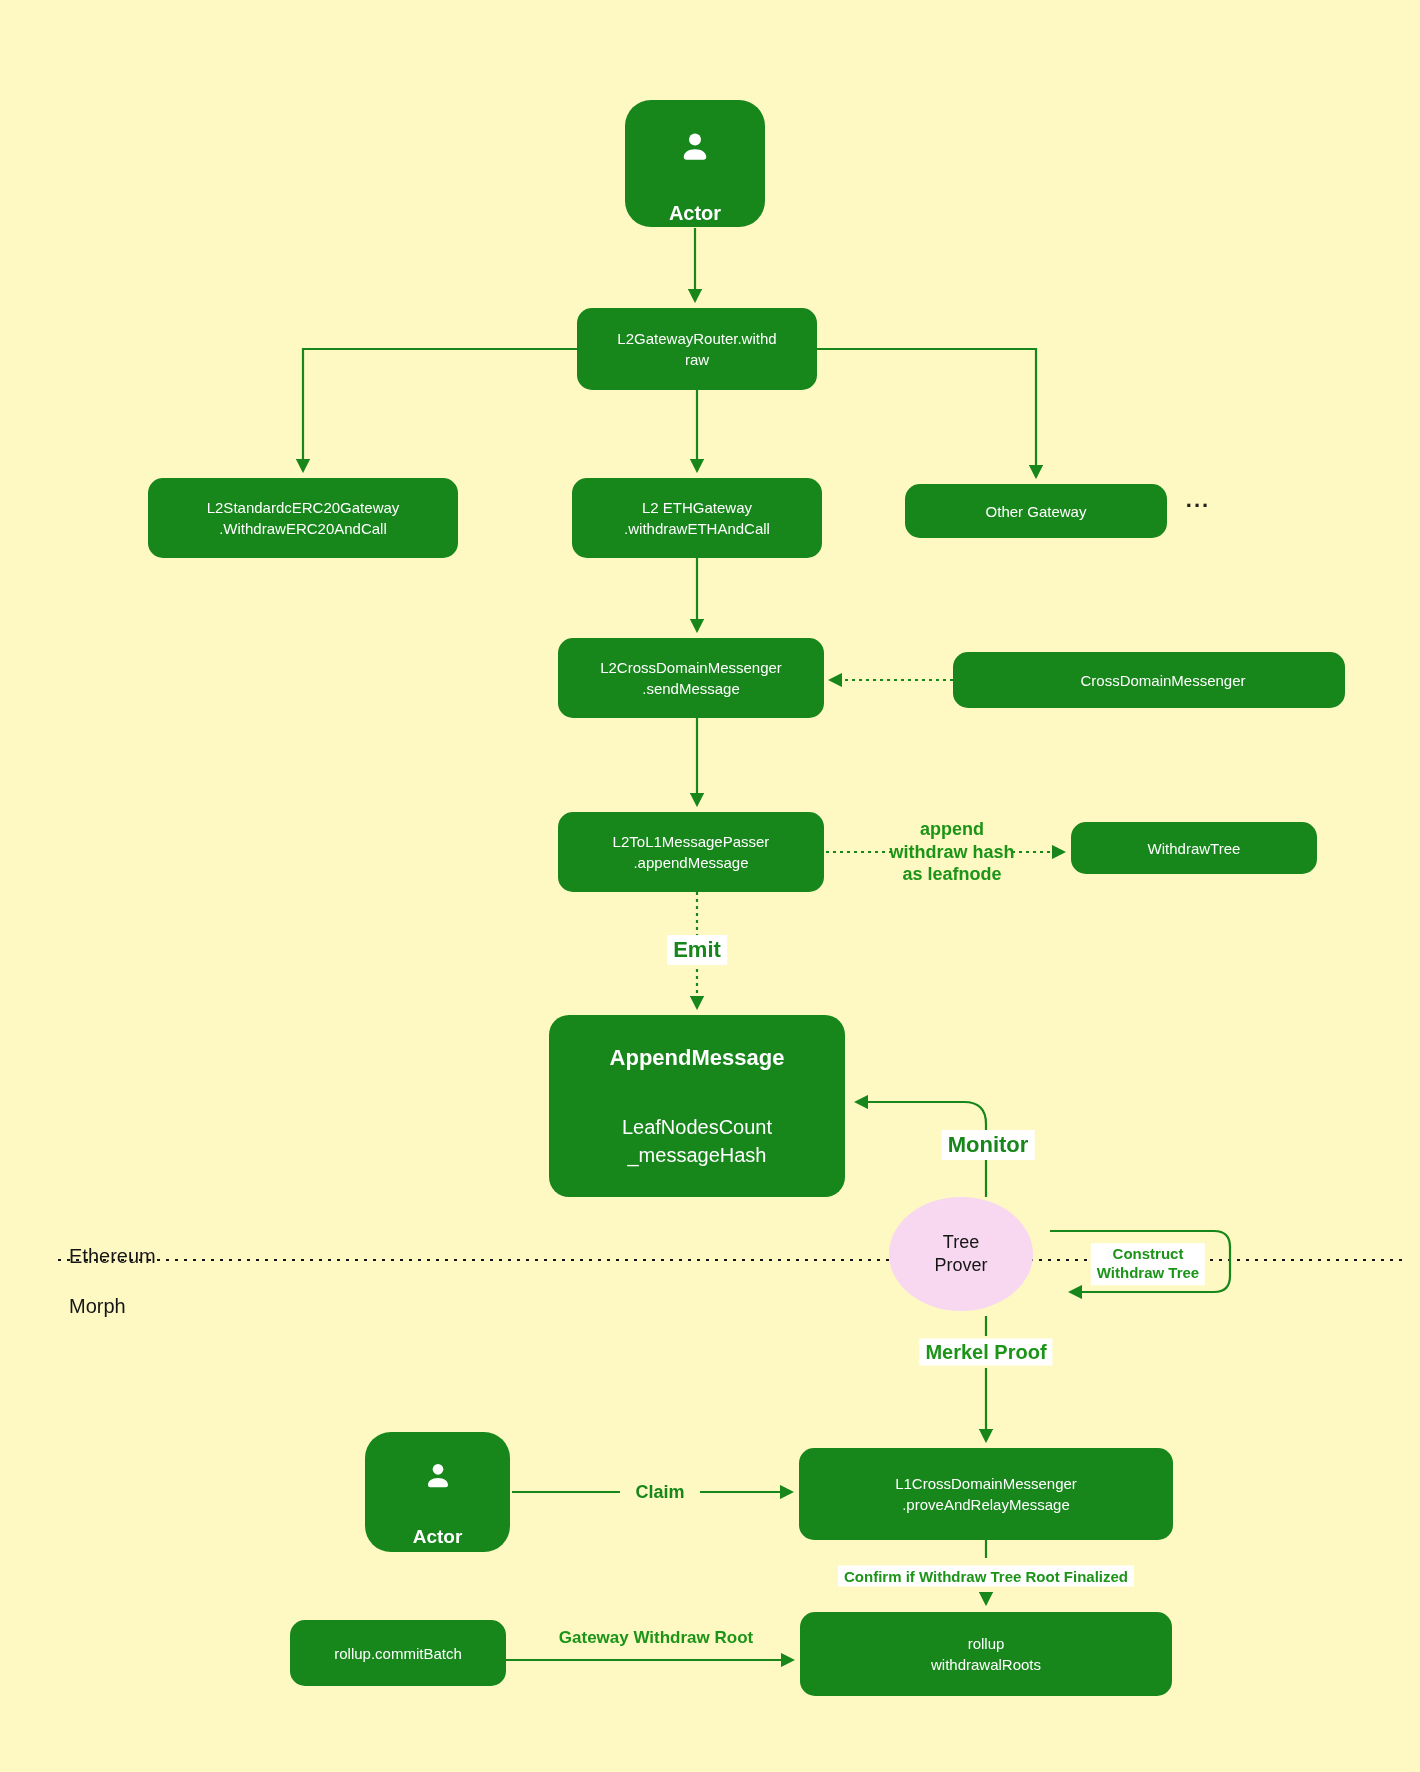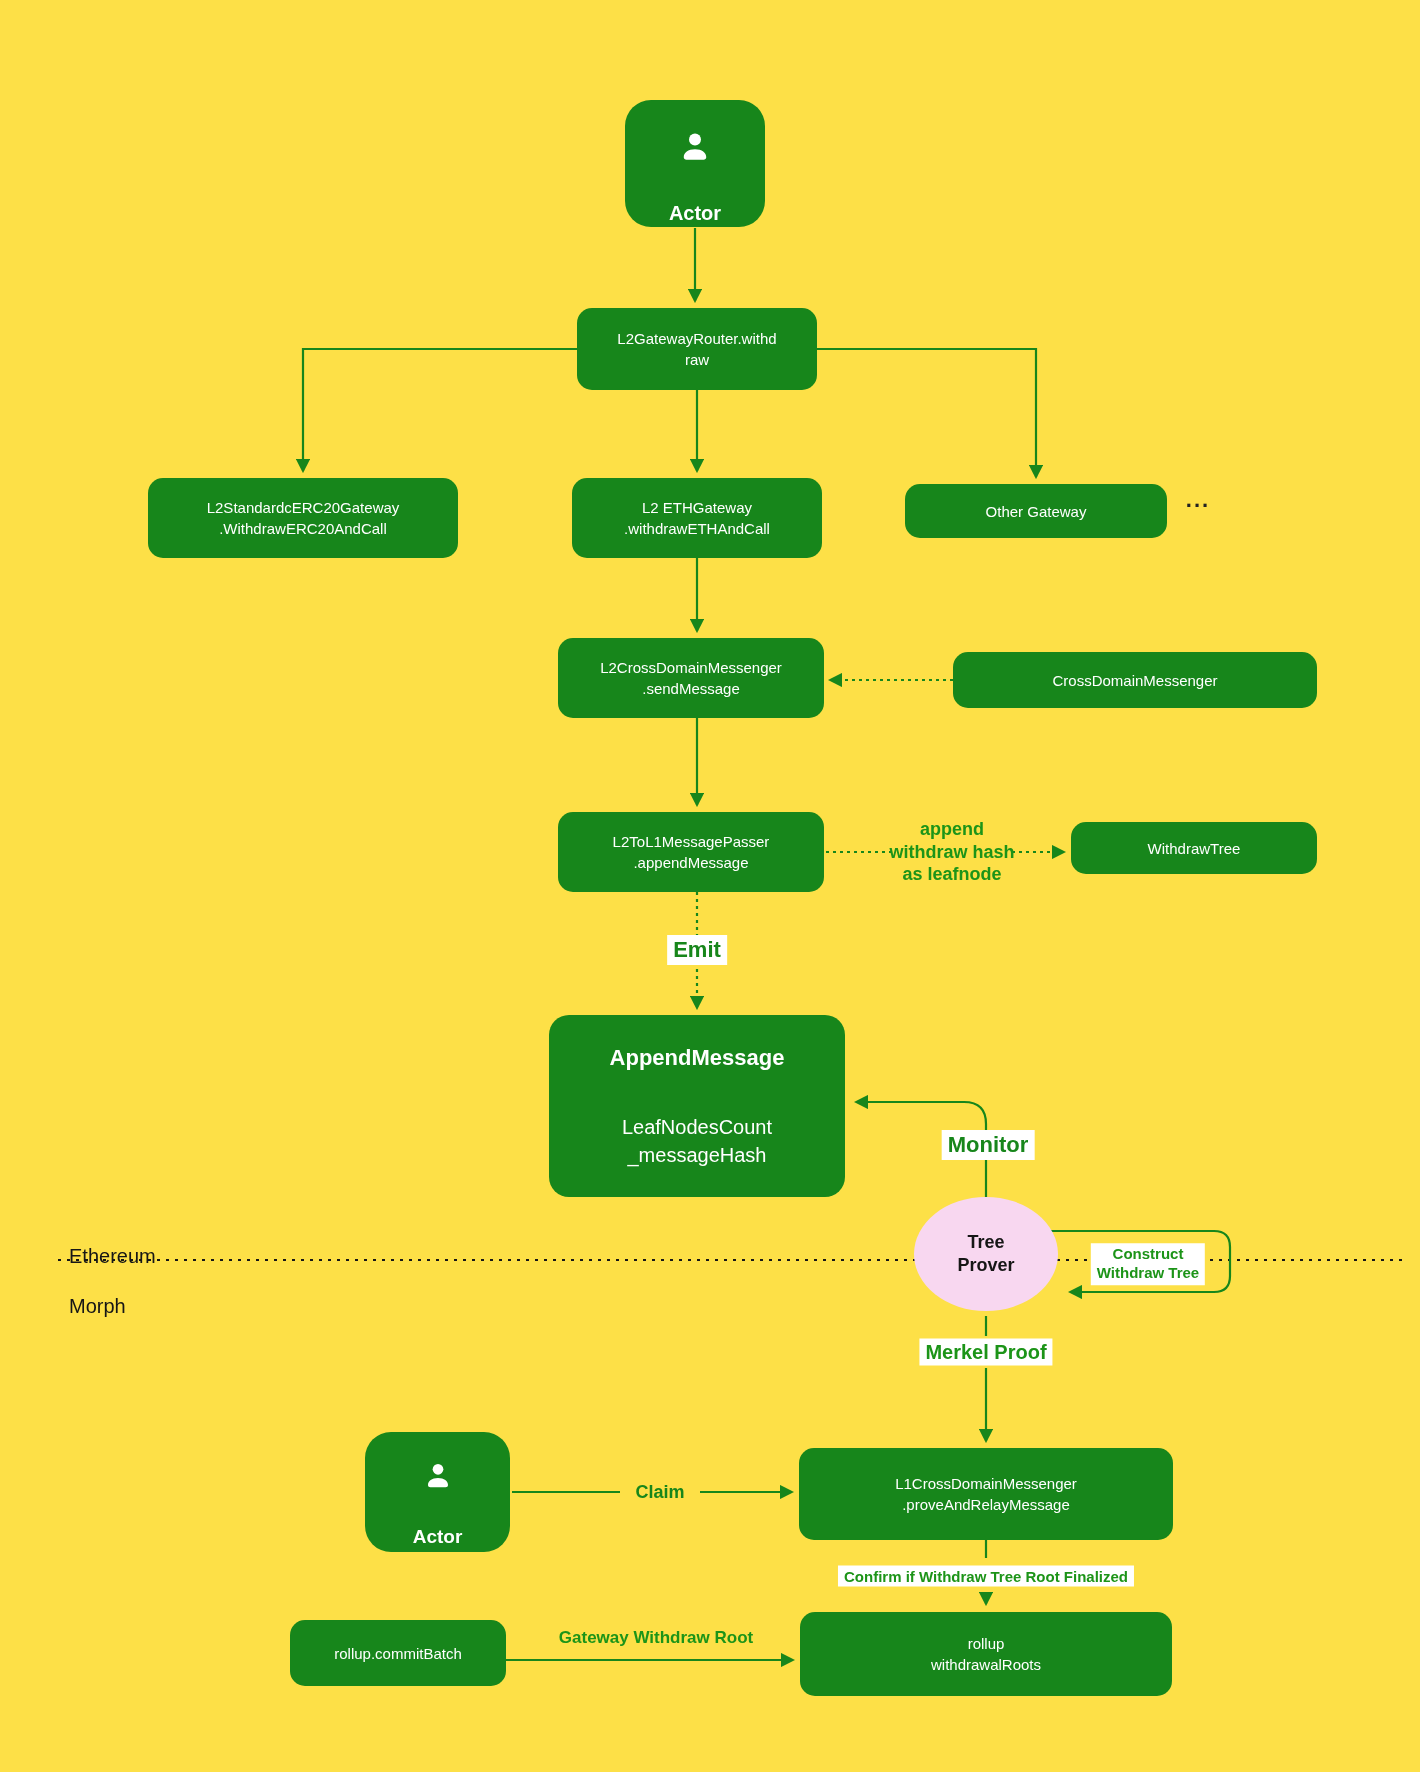--- a/index.html
+++ b/index.html
@@ -1,45 +1,45 @@
 <!DOCTYPE html>
 <html style="--node-green: #17861B; --label-green: #1C9418; --prover-pink: #F8D7F0; --divider-black: #161616;"><head>
 <meta charset="utf-8">
 <style>
   html,body{margin:0;padding:0;background:#ffffff;}
-  .canvas{position:relative;width:1420px;height:1772px;background:#fde047;overflow:hidden;
+  .canvas{position:relative;width:1420px;height:1772px;background:#fef9c3;overflow:hidden;
           font-family:"Liberation Sans",sans-serif;}
   svg.connectors{position:absolute;left:0;top:0;}
 
   .node{position:absolute;display:flex;flex-direction:column;align-items:center;justify-content:center;
         background:var(--node-green,#17861B);color:#fff;text-align:center;border-radius:15px;
         font-size:15px;line-height:1.4;white-space:pre-line;}
   .node .nlabel{white-space:pre-line;}
   .actor{border-radius:26px;font-weight:bold;font-size:20px;gap:6px;}
   .actor .icon svg{display:block;}
 
   #n-actor1{left:625px;top:100px;width:140px;height:127px;}
   #n-router{left:577px;top:308px;width:240px;height:82px;}
   #n-erc20{left:148px;top:478px;width:310px;height:80px;}
   #n-ethgw{left:572px;top:478px;width:250px;height:80px;}
   #n-othergw{left:905px;top:484px;width:262px;height:54px;}
   #n-messenger{left:558px;top:638px;width:266px;height:80px;}
-  #n-crossdomain{left:953px;top:652px;width:364px;height:56px;}
+  #n-crossdomain{left:953px;top:652px;width:364px;height:56px;padding-left:28px;}
   #n-passer{left:558px;top:812px;width:266px;height:80px;}
   #n-withdrawtree{left:1071px;top:822px;width:246px;height:52px;}
   #n-appendmsg{left:549px;top:1015px;width:296px;height:182px;border-radius:20px;gap:40px;font-size:20px;}
   #n-appendmsg .ntitle{font-weight:bold;font-size:22px;}
   #n-actor2{left:365px;top:1432px;width:145px;height:120px;font-size:19px;}
   #n-l1messenger{left:799px;top:1448px;width:374px;height:92px;}
   #n-commitbatch{left:290px;top:1620px;width:216px;height:66px;}
   #n-rollroots{left:800px;top:1612px;width:372px;height:84px;}
 
-  .ellipse{position:absolute;left:914px;top:1197px;width:144px;height:114px;border-radius:50%;
+  .ellipse{position:absolute;left:889px;top:1197px;width:144px;height:114px;border-radius:50%;
            background:var(--prover-pink,#F8D7F0);display:flex;align-items:center;justify-content:center;
-           text-align:center;font-weight:bold;font-size:18px;line-height:1.3;color:#161616;white-space:pre-line;}
+           text-align:center;font-weight:normal;font-size:18px;line-height:1.3;color:#161616;white-space:pre-line;}
 
   .elabel{position:absolute;transform:translate(-50%,-50%);text-align:center;white-space:pre-line;
           color:var(--label-green,#1C9418);font-weight:bold;}
   .elabel.masked{background:#ffffff;padding:2px 6px;}
   #lb-emit{left:697px;top:950px;font-size:22px;color:var(--node-green,#17861B);}
   #lb-monitor{left:988px;top:1145px;font-size:22px;color:var(--node-green,#17861B);}
   #lb-append{left:952px;top:852px;font-size:18px;line-height:1.25;}
   #lb-construct{left:1148px;top:1264px;font-size:15px;line-height:1.25;}
   #lb-merkel{left:986px;top:1352px;font-size:20px;}
   #lb-claim{left:660px;top:1492px;font-size:18px;color:var(--node-green,#17861B);}

